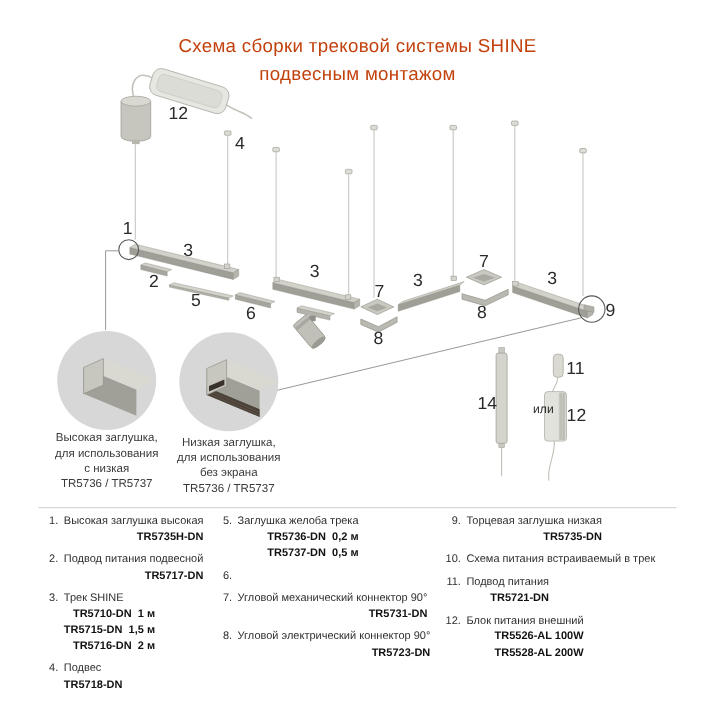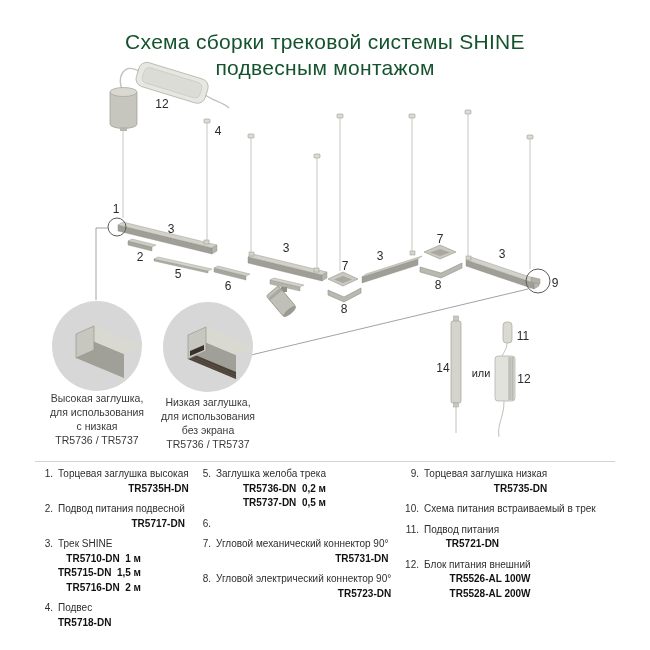--- a/index.html
+++ b/index.html
@@ -1,22 +1,22 @@
 <!DOCTYPE html>
 <html><head>
 <meta charset="utf-8">
 <style>
   html,body{margin:0;padding:0;background:#fff;}
   body{width:650px;height:650px;position:relative;overflow:hidden;
        font-family:"Liberation Sans",sans-serif;color:#3c3c3c;}
   .abs{position:absolute;}
   .title-wrap{left:0;right:0;top:29px;text-align:center;}
-  .title-line{font-size:21px;line-height:26px;color:#14532d;letter-spacing:.3px;}
-  .plabel{position:absolute;transform:translate(-50%,-50%);font-size:12px;color:#2a2a2a;line-height:1;}
-  .or-label{font-size:11px;color:#2a2a2a;}
+  .title-line{font-size:17px;line-height:26px;color:#c2410c;letter-spacing:.3px;}
+  .plabel{position:absolute;transform:translate(-50%,-50%);font-size:16px;color:#2a2a2a;line-height:1;}
+  .or-label{font-size:11px;color:#2a2a2a;margin-left:13px;}
   .callout-caption{position:absolute;width:150px;text-align:center;font-size:10.5px;line-height:14px;color:#3a3a3a;}
   .legend{position:absolute;top:467px;left:0;width:650px;}
   .lcol{position:absolute;top:0;}
   .litem{display:flex;margin-bottom:6px;font-size:10px;line-height:14.5px;}
   .lnum{flex:0 0 auto;text-align:right;padding-right:5px;color:#2e2e2e;}
   .col-a .lnum{width:13px;} .col-b .lnum{width:13px;} .col-c .lnum{width:19px;}
   .lbody{display:flex;flex-direction:column;}
   .ldesc{color:#2e2e2e;}
   .lcode{font-weight:bold;color:#111;white-space:pre;text-align:right;}
   .sep{position:absolute;left:35px;top:461px;width:580px;height:1px;background:#d2d2d2;}
@@ -253,21 +253,21 @@
 </div>
 
 <div class="sep"></div>
 
 <div class="legend">
 
   <div class="lcol col-a" style="left:40px;width:156px">
     <div class="litem">
       <span class="lnum">1.</span>
       <span class="lbody">
-        <span class="ldesc">Торцевая заглушка высокая</span>
+        <span class="ldesc">Высокая заглушка высокая</span>
         <span class="lcode">TR5735H-DN</span>
       </span>
     </div>
     <div class="litem">
       <span class="lnum">2.</span>
       <span class="lbody">
         <span class="ldesc">Подвод питания подвесной</span>
         <span class="lcode">TR5717-DN</span>
       </span>
     </div>

